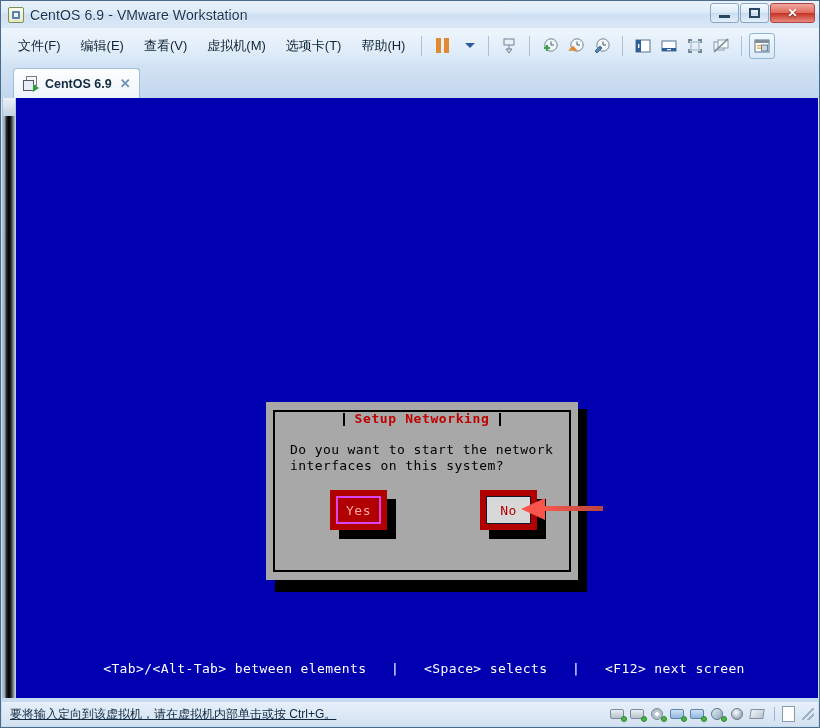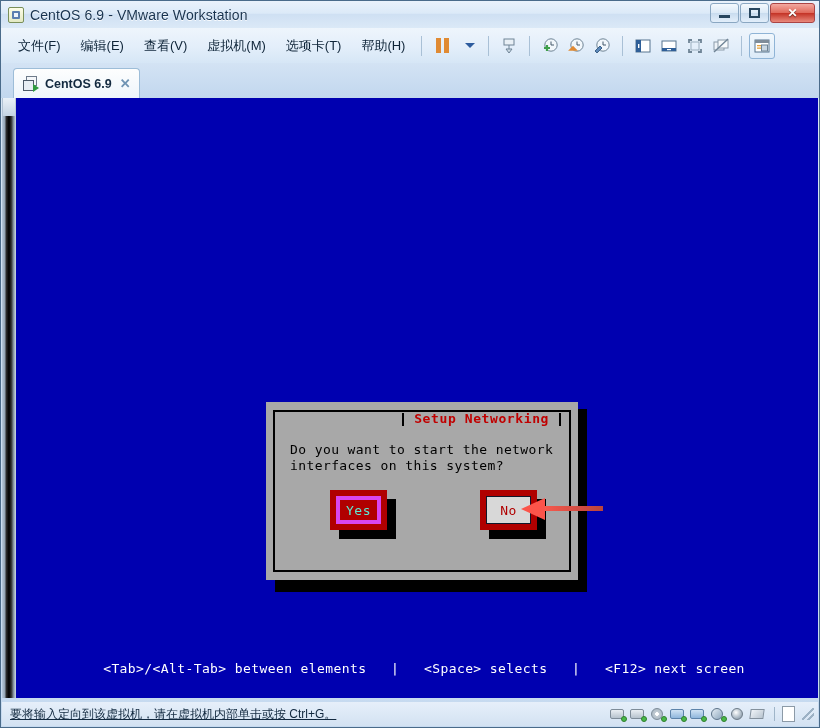--- a/index.html
+++ b/index.html
@@ -128,22 +128,22 @@
   }
   .dlg{
     position:absolute;left:250px;top:304px;width:312px;height:178px;
     background:#a8a8a8;box-sizing:border-box;
   }
   .dlg-inner{
     position:absolute;left:7px;top:8px;right:7px;bottom:8px;
     border:2px solid #000;box-sizing:border-box;
   }
   .dlg-title{
-    position:absolute;left:0;right:8px;top:-1px;height:16px;
-    display:flex;align-items:center;justify-content:flex-end;
+    position:absolute;left:0;right:0;top:-1px;height:16px;
+    display:flex;align-items:center;justify-content:center;
   }
   .dlg-title .cap{
     background:#a8a8a8;padding:0 10px;font-size:13px;font-weight:bold;
     color:#c00000;letter-spacing:.6px;line-height:14px;
     font-family:"DejaVu Sans Mono","Liberation Mono",monospace;
   }
   .dlg-title .nub{width:2px;height:13px;background:#000;}
   .dlg-text{
     position:absolute;left:15px;top:30px;width:272px;
     font-size:13px;line-height:16px;color:#000;letter-spacing:.4px;
@@ -151,23 +151,23 @@
     white-space:pre;
   }
   .btnrow{position:absolute;left:0;right:0;top:78px;height:60px;}
   .cbtn{position:absolute;width:57px;height:40px;}
   .cbtn .shadow{position:absolute;left:9px;top:9px;width:57px;height:40px;background:#000;}
   .cbtn .face{
     position:absolute;left:0;top:0;width:57px;height:40px;background:#b00000;
     display:flex;align-items:center;justify-content:center;box-sizing:border-box;
   }
   .cbtn .face .ibox{
-    width:45px;height:28px;border:4px solid #d946ef;box-sizing:border-box;
+    width:45px;height:28px;border:2px solid #d946ef;box-sizing:border-box;
     display:flex;align-items:center;justify-content:center;
-    font-size:13px;letter-spacing:.5px;color:#5eead4;
+    font-size:13px;letter-spacing:.5px;color:#fca5a5;
     font-family:"DejaVu Sans Mono","Liberation Mono",monospace;
   }
   .cbtn.sel .face .ibox{
     background:#d8d8d8;border:1px solid #0f172a;color:#b00000;
   }
   .cbtn.yes{left:55px;}
   .cbtn.no{left:205px;}
 
   .arrow{position:absolute;left:505px;top:400px;width:82px;height:22px;}
   .arrow .shaft{

